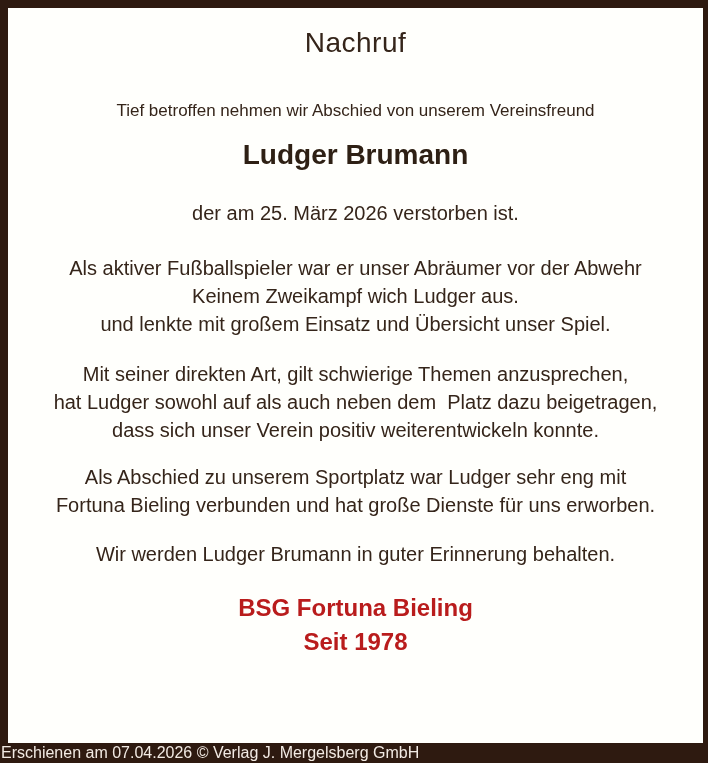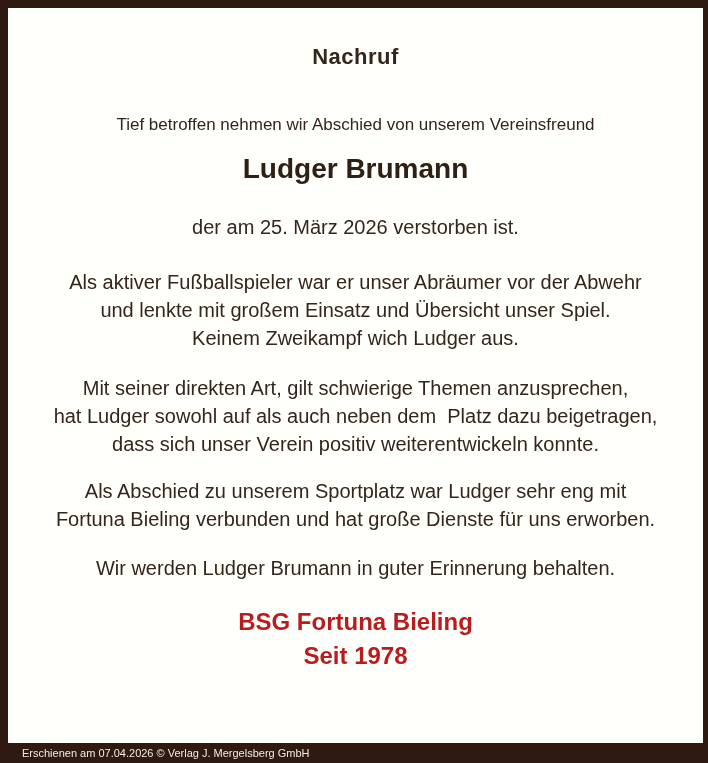--- a/index.html
+++ b/index.html
@@ -24,24 +24,24 @@
     box-sizing: border-box;
   }
   .content {
     text-align: center;
     color: #35251a;
   }
   .line {
     white-space: pre-wrap;
   }
   .heading {
-    margin-top: 36px;
-    font-size: 22px;
+    margin-top: 22px;
+    font-size: 28px;
     line-height: 26px;
-    font-weight: bold;
+    font-weight: normal;
     letter-spacing: 0.5px;
   }
   .intro {
     margin-top: 41px;
     font-size: 17px;
     line-height: 28px;
   }
   .deceased-name {
     margin-top: 7px;
     font-size: 28px;
@@ -71,45 +71,45 @@
     color: #b91c1c;
   }
   .footer-bar {
     position: absolute;
     left: 0;
     right: 0;
     bottom: 0;
     height: 20px;
     background: #2e1a10;
     color: #f2eae3;
-    font-size: 11px;
+    font-size: 16px;
     line-height: 20px;
-    padding-left: 22px;
+    padding-left: 1px;
     box-sizing: border-box;
     text-align: left;
   }
 </style>
 </head>
 <body>
 
 <div class="page">
   <div class="content">
 
     <div class="heading">Nachruf</div>
 
     <div class="intro line">Tief betroffen nehmen wir Abschied von unserem Vereinsfreund</div>
 
     <div class="deceased-name">Ludger Brumann</div>
 
     <div class="death-line line">der am 25. März 2026 verstorben ist.</div>
 
     <div class="para para-1">
       <div class="line">Als aktiver Fußballspieler war er unser Abräumer vor der Abwehr</div>
+      <div class="line">Keinem Zweikampf wich Ludger aus.</div>
       <div class="line">und lenkte mit großem Einsatz und Übersicht unser Spiel.</div>
-      <div class="line">Keinem Zweikampf wich Ludger aus.</div>
     </div>
 
     <div class="para para-2">
       <div class="line">Mit seiner direkten Art, gilt schwierige Themen anzusprechen,</div>
       <div class="line">hat Ludger sowohl auf als auch neben dem  Platz dazu beigetragen,</div>
       <div class="line">dass sich unser Verein positiv weiterentwickeln konnte.</div>
     </div>
 
     <div class="para para-3">
       <div class="line">Als Abschied zu unserem Sportplatz war Ludger sehr eng mit</div>

